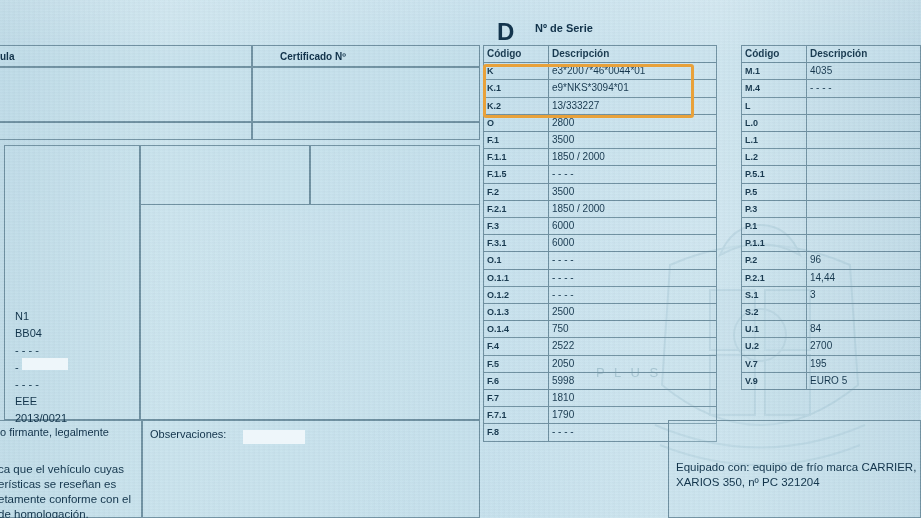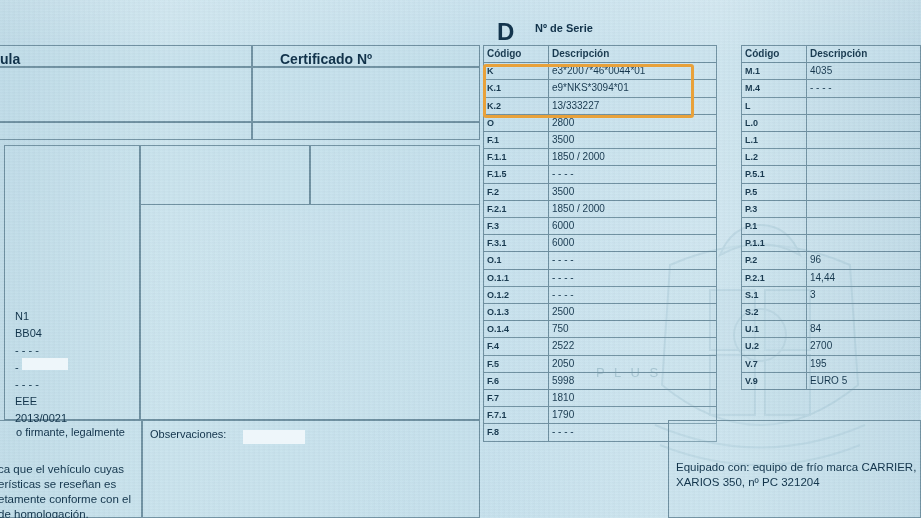--- a/index.html
+++ b/index.html
@@ -62,21 +62,21 @@
     position: absolute;
     box-sizing: border-box;
     border: 1px solid #6d8fa0;
     background: rgba(195,223,236,0.35);
     z-index: 2;
   }
   .lbl {
     position: absolute;
     z-index: 4;
     color: #11324a;
-    font-size: 14px;
+    font-size: 10px;
     white-space: nowrap;
   }
   .lbl.b { font-weight: bold; }
 
   .tbl {
     position: absolute;
     z-index: 2;
     box-sizing: border-box;
   }
   .tbl table {
@@ -187,21 +187,21 @@
 
   <div class="small-vals" style="left:15px; top:308px;">N1
 BB04
 - - - -
 - - - -
 - - - -
 EEE
 2013/0021</div>
 
   <div class="box" style="left:-2px; top:420px; width:144px; height:98px;"></div>
-  <div class="lbl" style="left:0px; top:426px; font-size:11px;margin-left:16px;">o firmante, legalmente</div>
+  <div class="lbl" style="left:0px; top:426px; font-size:11px;">o firmante, legalmente</div>
   <div class="textblock" style="left:-2px; top:462px; width:146px;">ca que el vehículo cuyas
 erísticas se reseñan es
 etamente conforme con el
 de homologación.</div>
 
   <div class="box" style="left:142px; top:420px; width:338px; height:98px;"></div>
   <div class="lbl" style="left:150px; top:428px; font-size:11px;">Observaciones:</div>
   <div class="redact" style="left:243px; top:430px; width:62px; height:14px;"></div>
 
   <div class="tbl" id="tbl-center" style="left:483px; top:45px; width:234px;">

